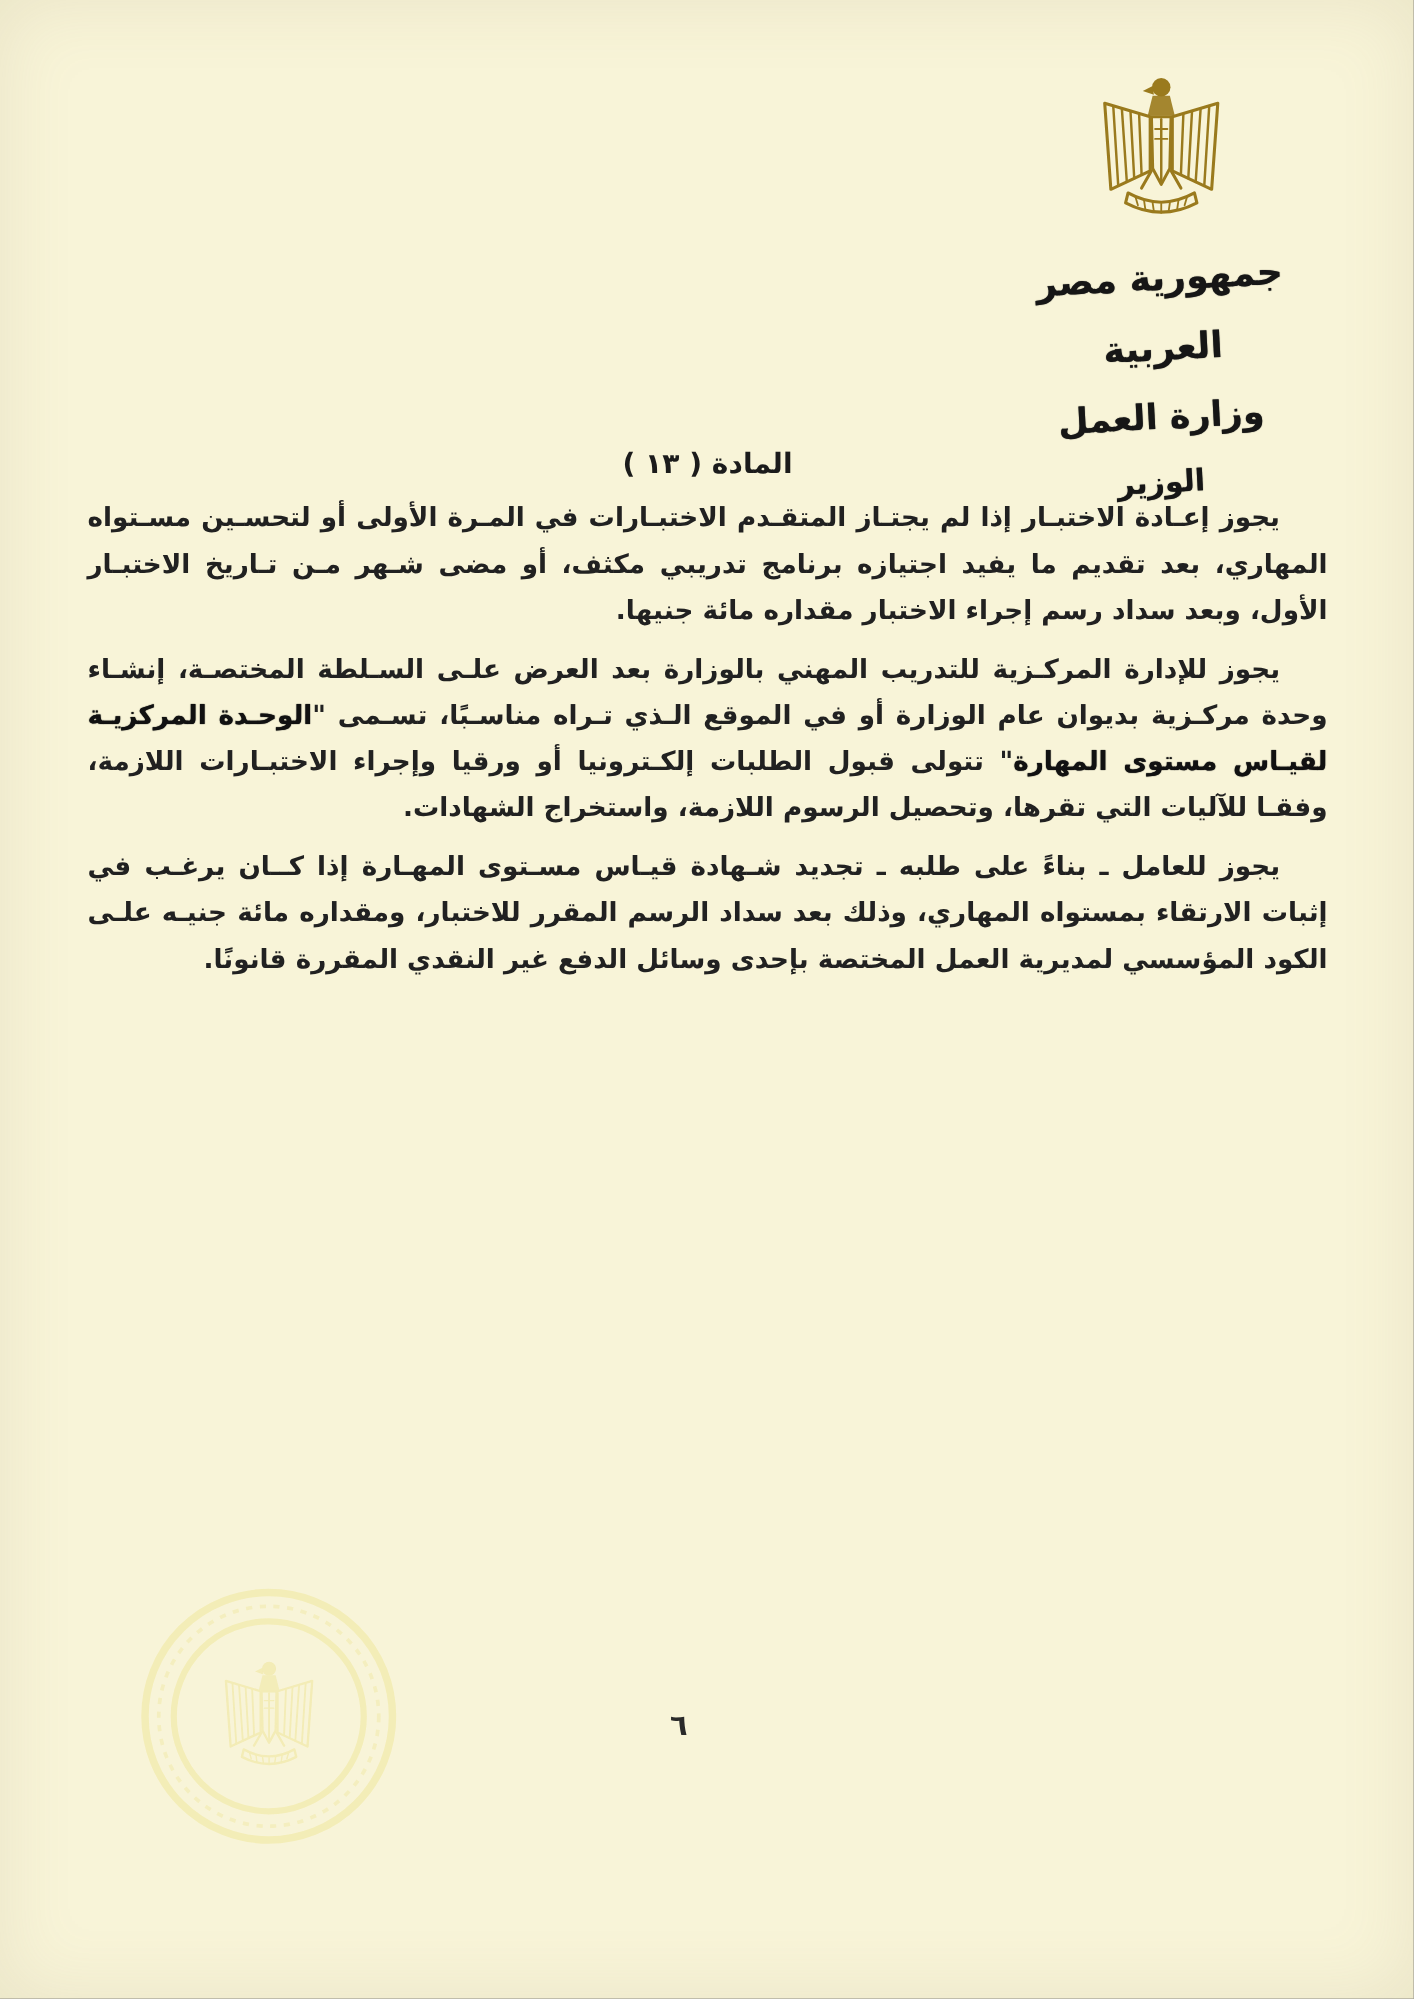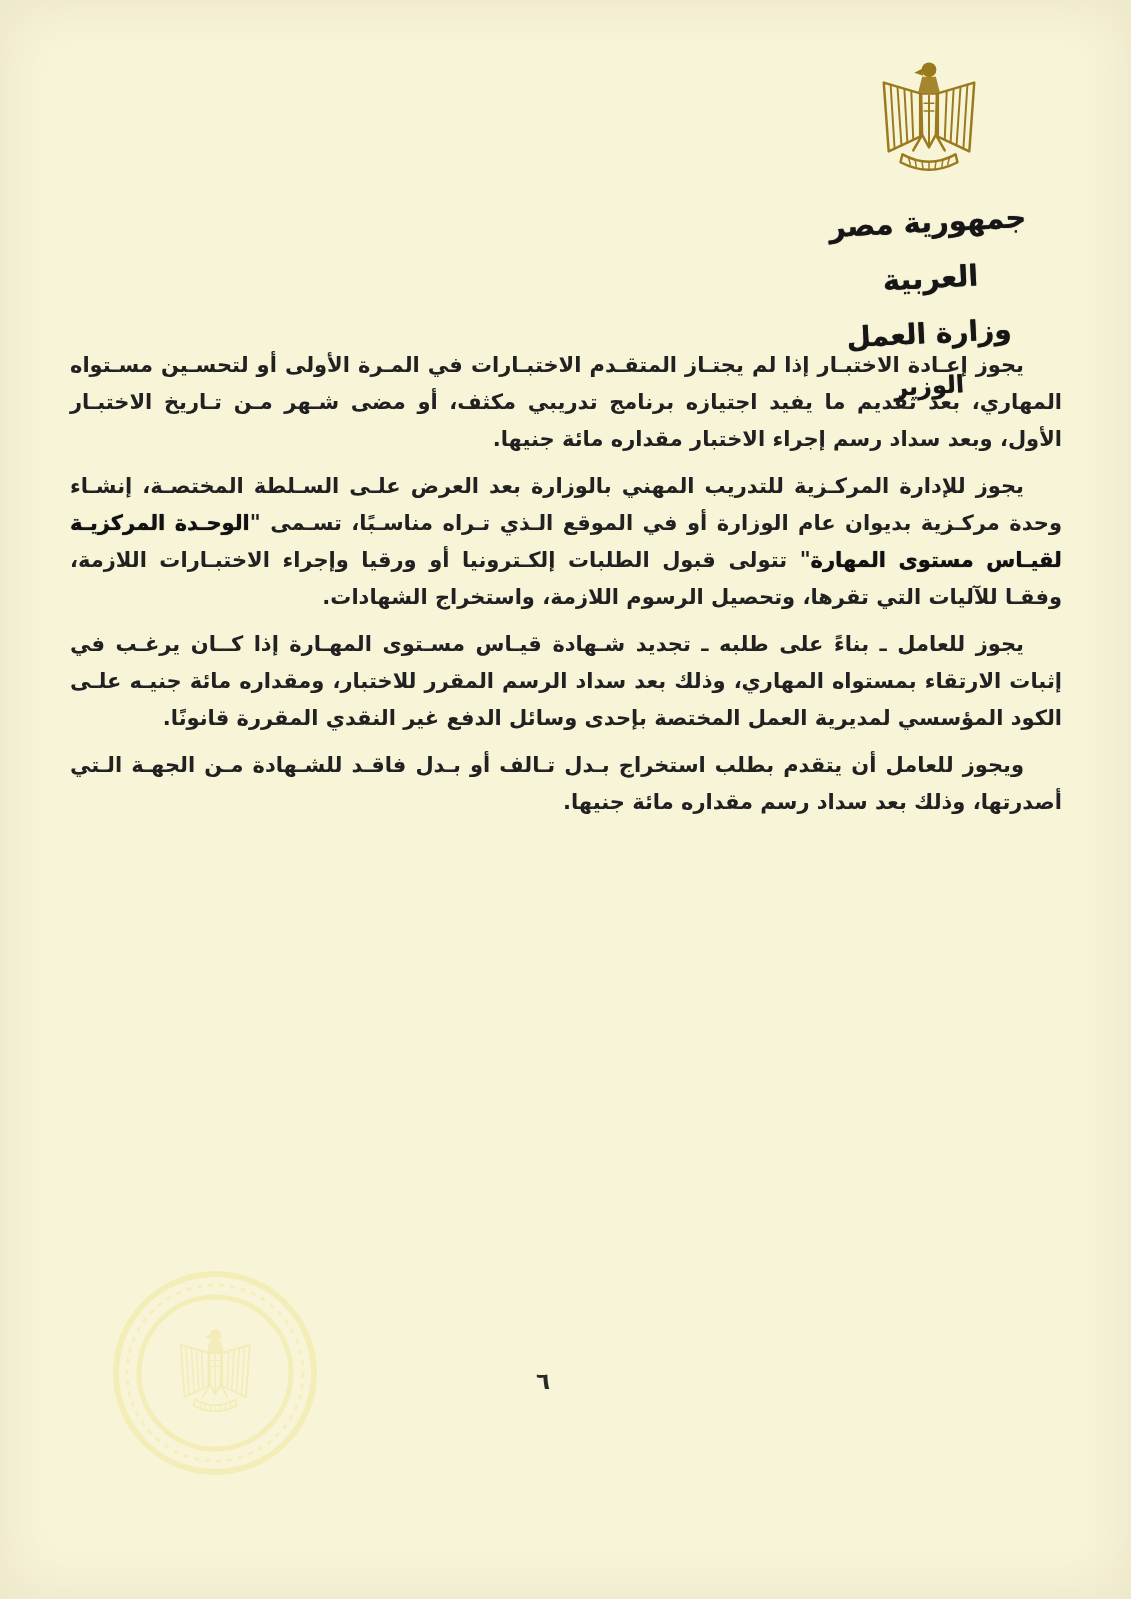--- a/index.html
+++ b/index.html
@@ -139,26 +139,26 @@
       <use href="#eagle-shape"></use>
     </svg>
     <div class="calligraphy">
       <div class="cal-line cal-1">جمهورية مصر العربية</div>
       <div class="cal-line cal-2">وزارة العمل</div>
       <div class="cal-line cal-3">الوزير</div>
     </div>
   </header>
 
   <main class="body-text" dir="rtl">
+    <h2>المادة ( ١٣ )</h2>
     <p>يجوز إعـادة الاختبـار إذا لم يجتـاز المتقـدم الاختبـارات في المـرة الأولى أو لتحسـين مسـتواه المهاري، بعد تقديم ما يفيد اجتيازه برنامج تدريبي مكثف، أو مضى شـهر مـن تـاريخ الاختبـار الأول، وبعد سداد رسم إجراء الاختبار مقداره مائة جنيها.</p>
 
     <p><span>يجوز للإدارة المركـزية للتدريب المهني بالوزارة بعد العرض علـى السـلطة المختصـة، إنشـاء وحدة مركـزية بديوان عام الوزارة أو في الموقع الـذي تـراه مناسـبًا، تسـمى "</span><span class="emph">الوحـدة المركزيـة لقيـاس مستوى المهارة</span><span>" تتولى قبول الطلبات إلكـترونيا أو ورقيا وإجراء الاختبـارات اللازمة، وفقـا للآليات التي تقرها، وتحصيل الرسوم اللازمة، واستخراج الشهادات.</span></p>
 
     <p>يجوز للعامل ـ بناءً على طلبه ـ تجديد شـهادة قيـاس مسـتوى المهـارة إذا كــان يرغـب في إثبات الارتقاء بمستواه المهاري، وذلك بعد سداد الرسم المقرر للاختبار، ومقداره مائة جنيـه علـى الكود المؤسسي لمديرية العمل المختصة بإحدى وسائل الدفع غير النقدي المقررة قانونًا.</p>
-    <p>ويجوز للعامل أن يتقدم بطلب استخراج بـدل تـالف أو بـدل فاقـد للشـهادة مـن الجهـة الـتي أصدرتها، وذلك بعد سداد رسم مقداره مائة جنيها.</p>
   </main>
 
   <svg class="watermark" viewBox="0 0 214 214">
     <circle cx="107" cy="107" r="99" fill="none" stroke="#f3ecb2" stroke-width="6"></circle>
     <circle cx="107" cy="107" r="88" fill="none" stroke="#f4eebb" stroke-width="3" stroke-dasharray="5 6"></circle>
     <circle cx="107" cy="107" r="76" fill="none" stroke="#f3ecb2" stroke-width="5"></circle>
     <g color="#f2eaae" opacity="0.95">
       <use href="#eagle-shape" transform="translate(66,60) scale(0.75)"></use>
     </g>
   </svg>

